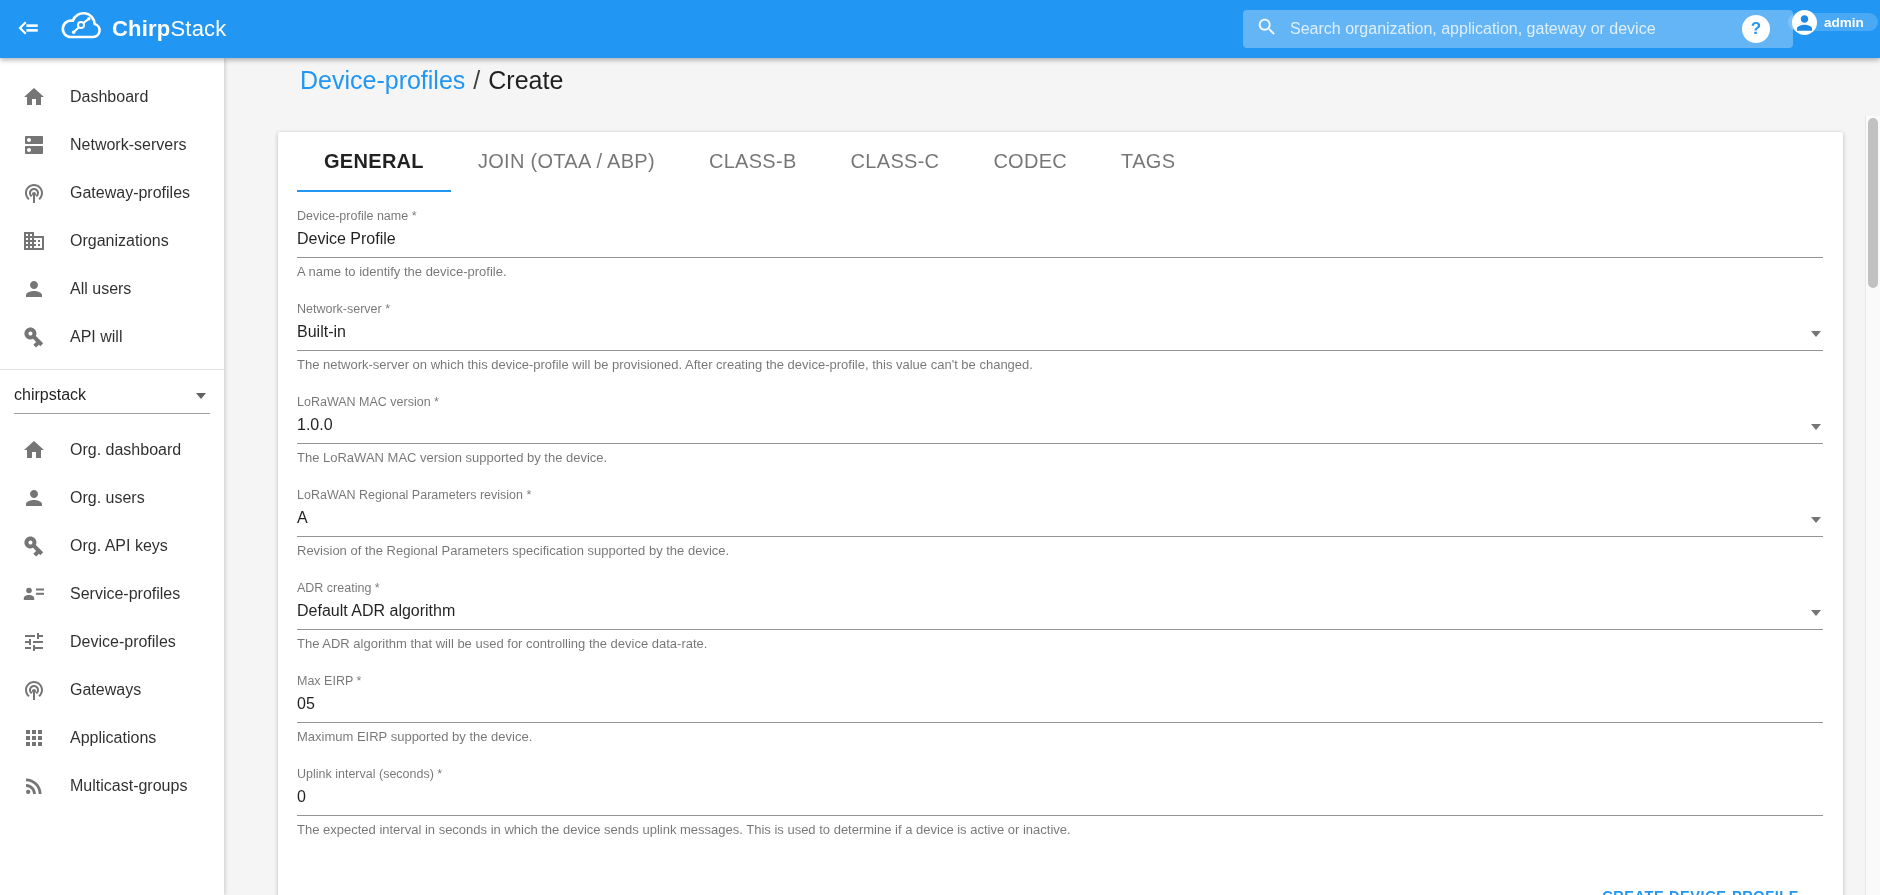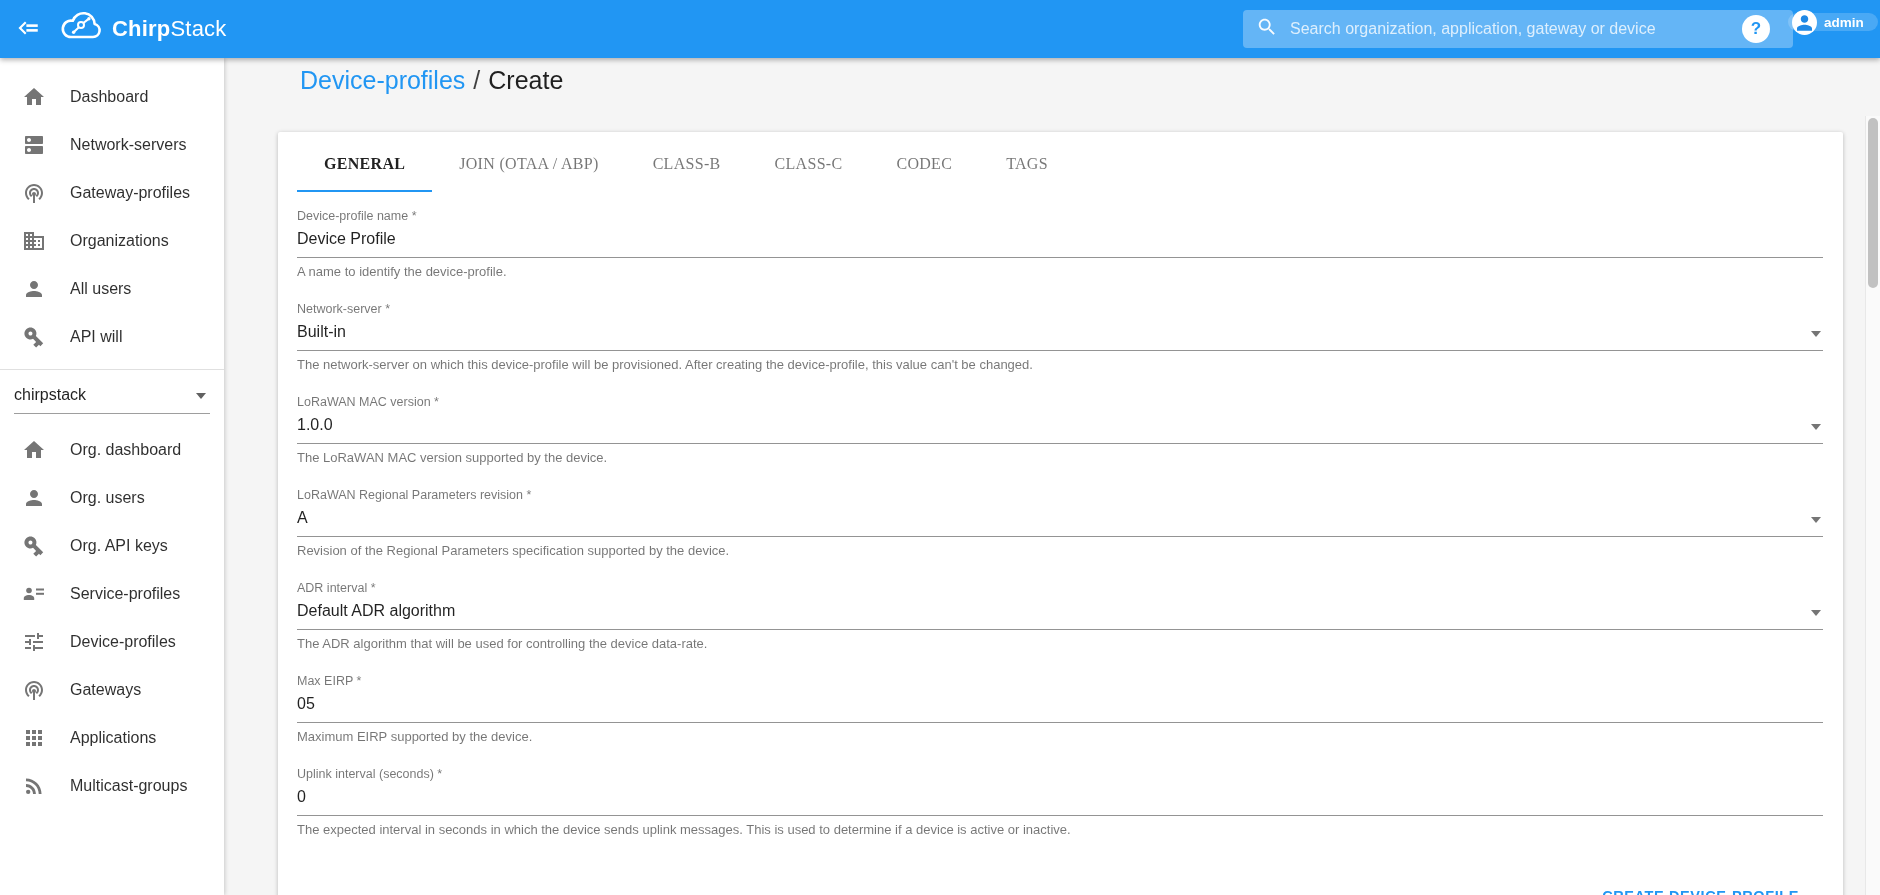--- a/index.html
+++ b/index.html
@@ -87,22 +87,22 @@
 
   .card {
     position:absolute; left:30px; top:74px; width:1565px; height:840px;
     background:#fff; border-radius:2px;
     box-shadow:0 1px 4px rgba(0,0,0,0.25);
   }
   .tabs { display:flex; height:60px; padding-left:19px; align-items:stretch; }
   .tab {
     display:flex; align-items:flex-end; justify-content:center;
     padding:12px 27px 19px 27px; position:relative; cursor:pointer;
-    font-size:16px; font-weight:500; letter-spacing:0.3px;
-    color:rgba(0,0,0,0.54); text-transform:uppercase;font-family:Liberation Serif, serif;
+    font-size:20px; font-weight:500; letter-spacing:0.3px;
+    color:rgba(0,0,0,0.54); text-transform:uppercase;
   }
   .tab.active { color:rgba(0,0,0,0.87); font-weight:700; }
   .tab.active::after {
     content:""; position:absolute; left:0; right:0; bottom:0; height:2px; background:#2196F3;
   }
 
   .form { padding:16px 20px 0 19px; }
   .field { margin-bottom:21px; }
   .field-label { font-size:12.5px; line-height:16px; color:rgba(0,0,0,0.54); }
   .field-value-row {
@@ -336,21 +336,21 @@
       <div class="field">
         <div class="field-label">LoRaWAN Regional Parameters revision *</div>
         <div class="field-value-row">
           <div class="field-value">A</div>
           <span class="dd-arrow"></span>
         </div>
         <div class="field-helper">Revision of the Regional Parameters specification supported by the device.</div>
       </div>
 
       <div class="field">
-        <div class="field-label">ADR interval *</div>
+        <div class="field-label">ADR creating *</div>
         <div class="field-value-row">
           <div class="field-value">Default ADR algorithm</div>
           <span class="dd-arrow"></span>
         </div>
         <div class="field-helper">The ADR algorithm that will be used for controlling the device data-rate.</div>
       </div>
 
       <div class="field">
         <div class="field-label">Max EIRP *</div>
         <div class="field-value-row">

